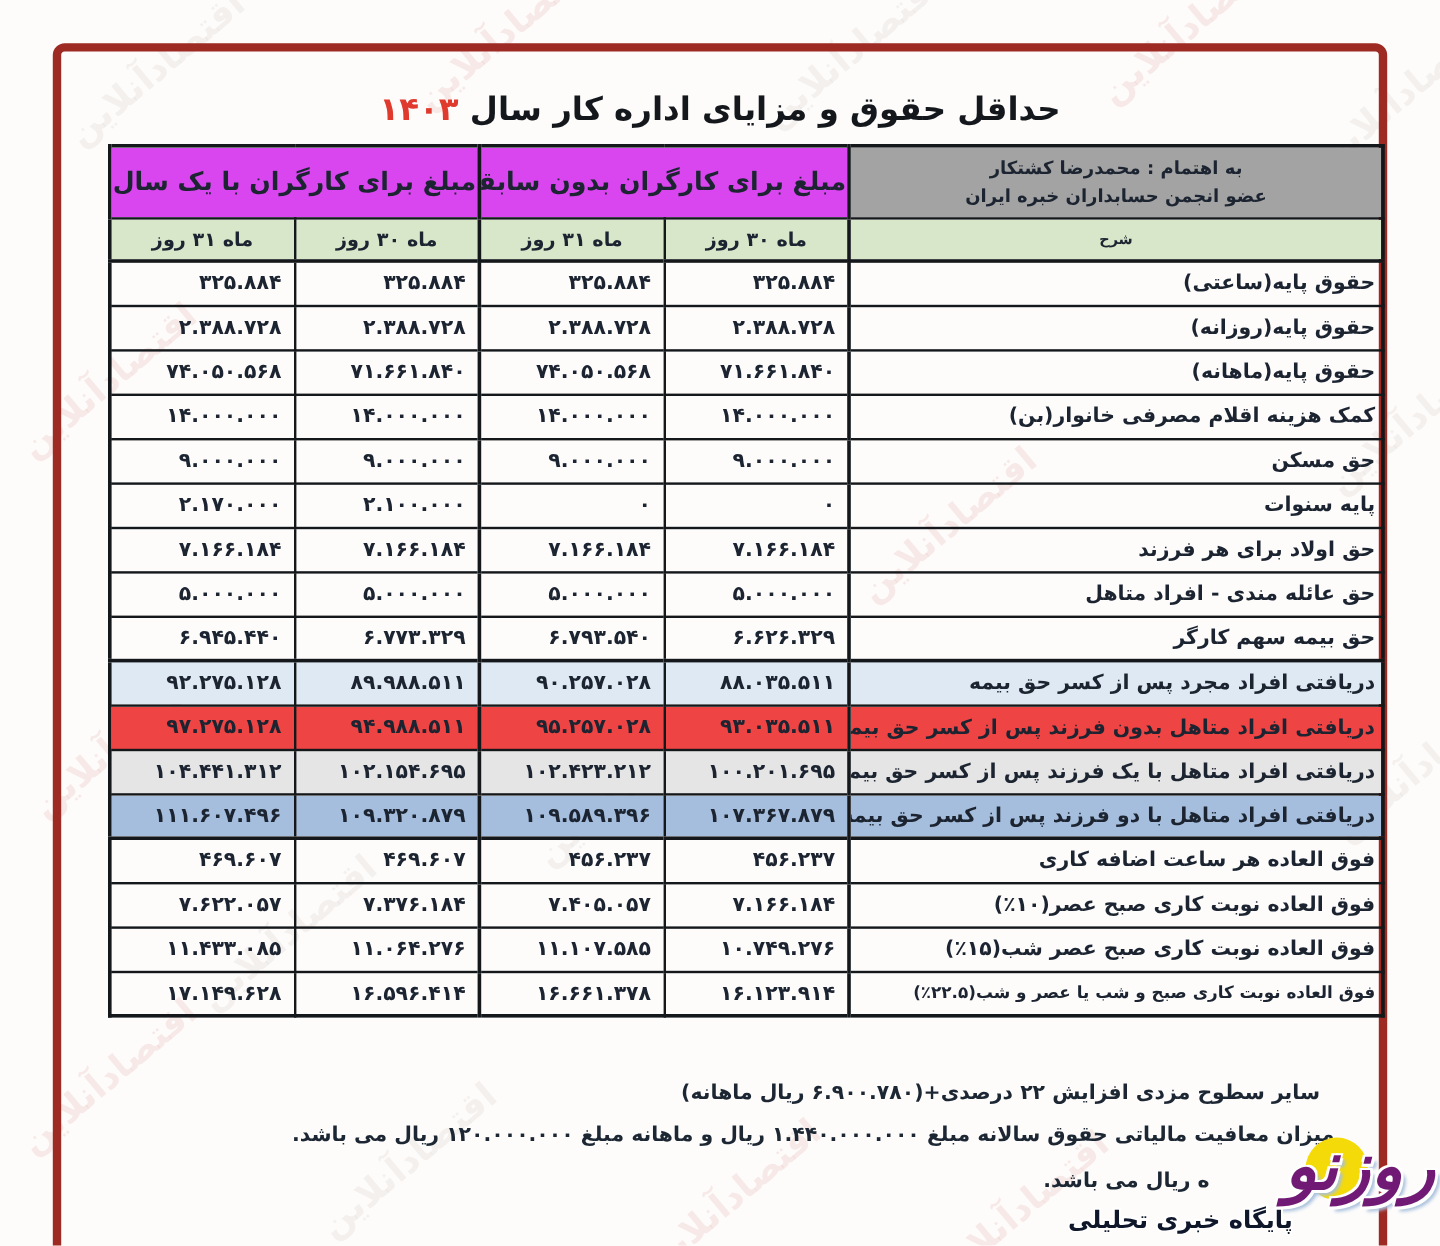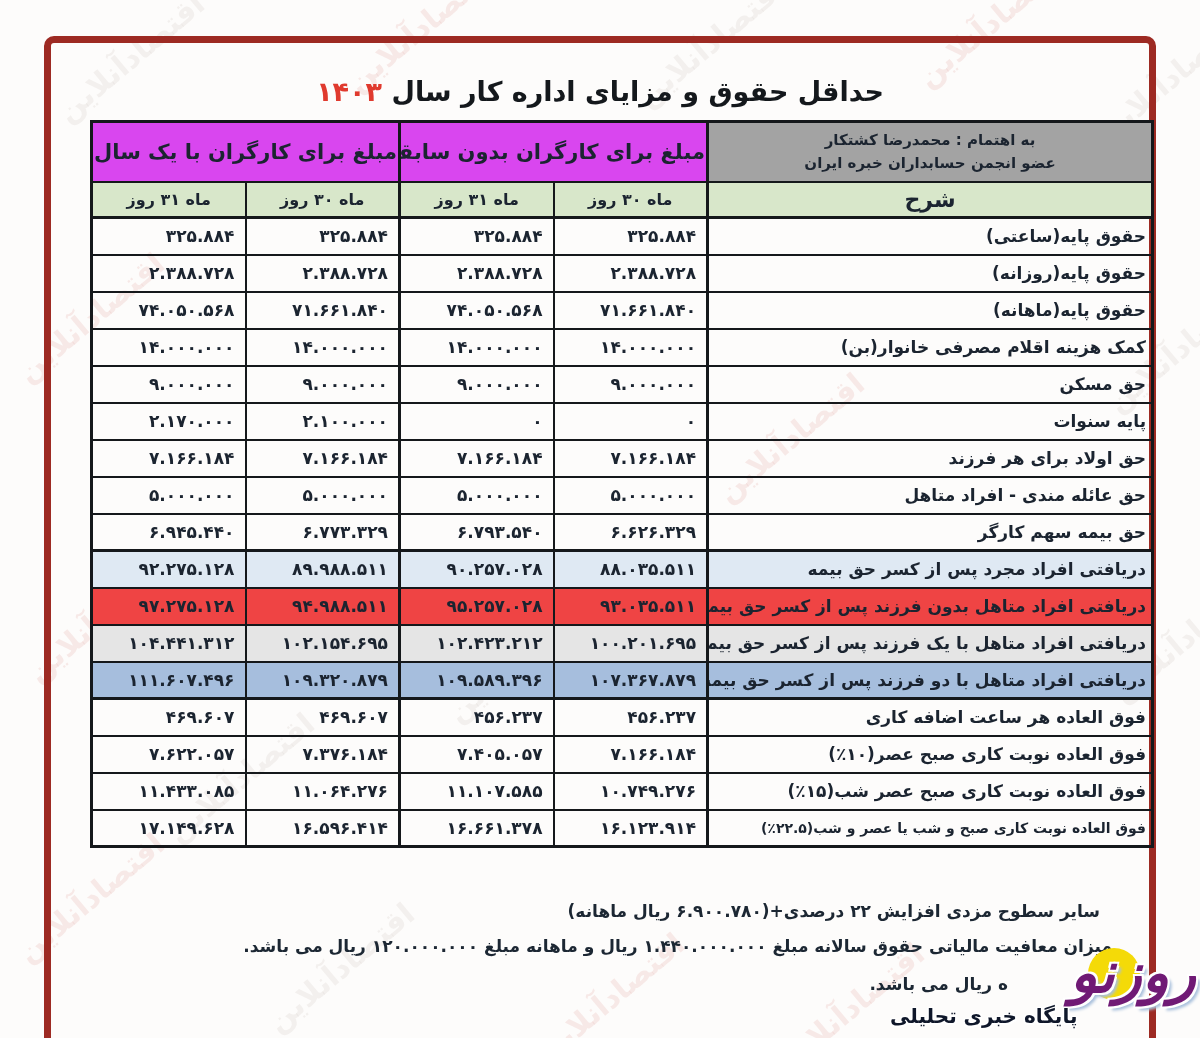--- a/index.html
+++ b/index.html
@@ -41,21 +41,21 @@
   thead .attribution{
     background:#a3a3a3;height:60px;font-size:15px;line-height:1.55;
     text-align:center;vertical-align:middle;
   }
   thead .group{
     background:#d946ef;font-size:21px;text-align:right;vertical-align:middle;
   }
   thead .sub,thead .desc-h{
     background:#d8e7ca;height:36px;font-size:16px;text-align:center;vertical-align:middle;
   }
-  thead .desc-h{font-size:22px;}
+  thead .desc-h{font-size:12px;}
   thead tr:last-child th{border-bottom:3px solid #15181b;}
   tbody td{height:37px;font-size:17px;vertical-align:middle;background-clip:padding-box;}
   tbody td.desc{text-align:right;padding-right:5px;}
   tbody td.desc.small{font-size:14px;}
   tbody td.num{text-align:left;direction:ltr;padding-left:10px;text-align:right;padding-right:10px;direction:rtl;}
   
   table.main th:nth-child(1),table.main td:nth-child(1){border-left:3px solid #15181b;}
   table.main th:nth-child(3),table.main td:nth-child(3){border-left:3px solid #15181b;}
   thead tr:first-child th:nth-child(2){border-left:3px solid #15181b;}
   tbody tr.thick-top td{border-top:3px solid #15181b;}

